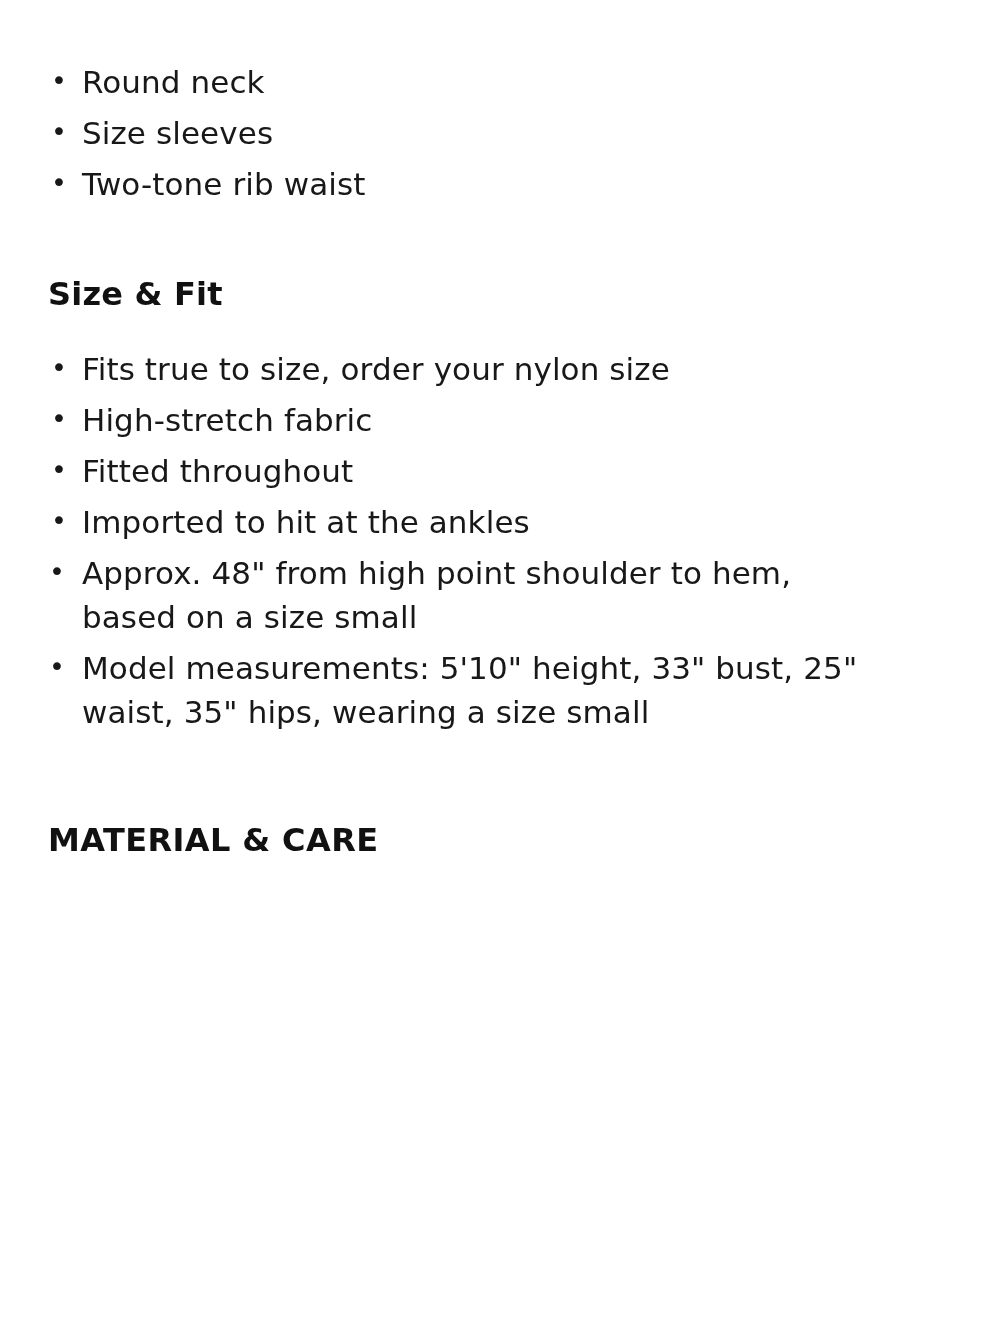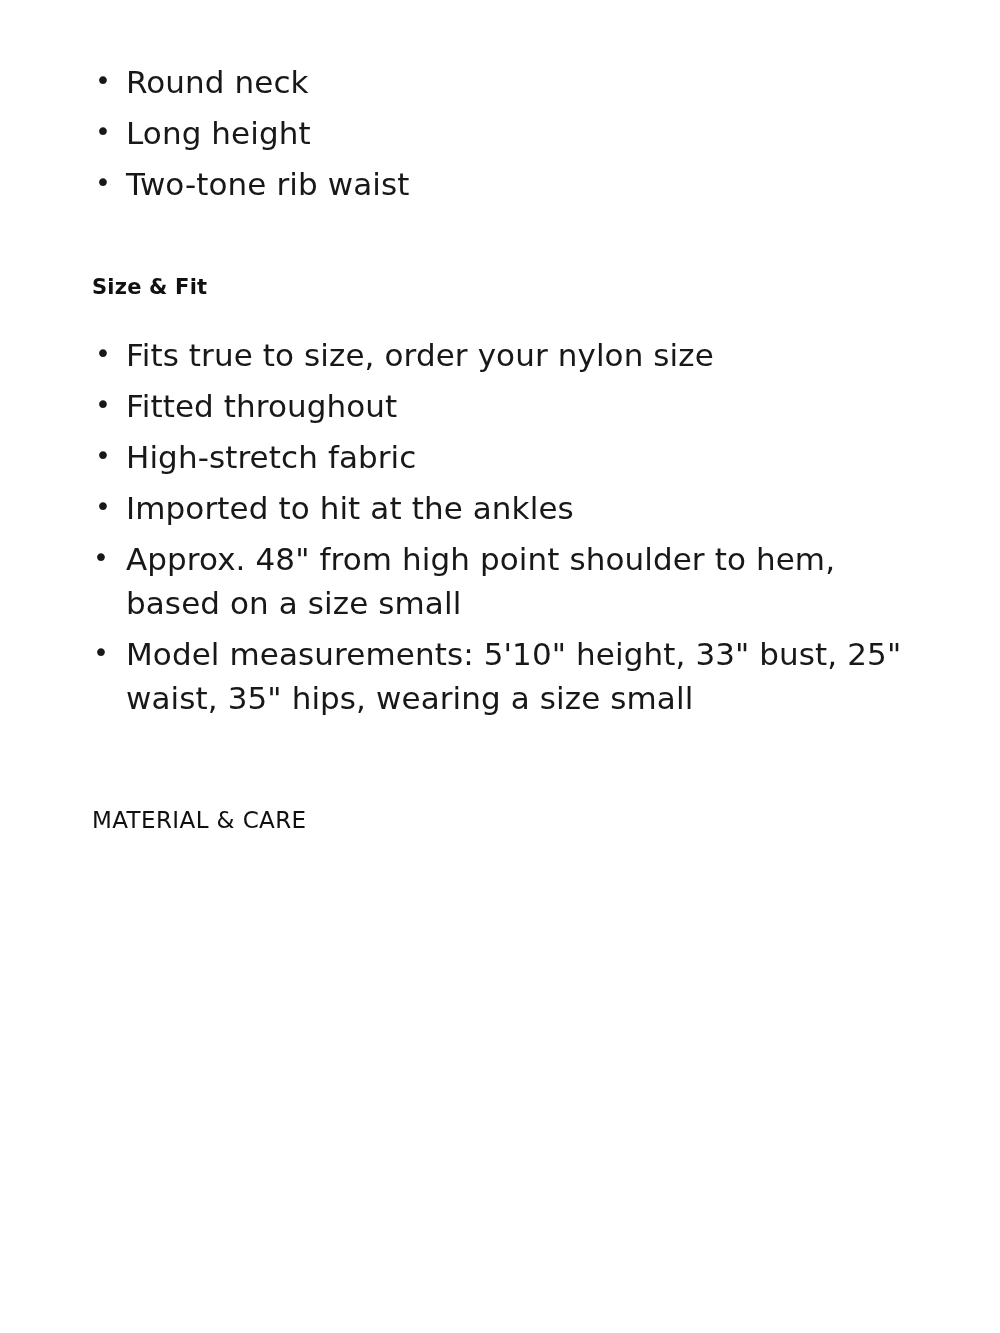--- a/index.html
+++ b/index.html
@@ -11,21 +11,20 @@
     width: 1000px;
     height: 1333px;
     overflow: hidden;
     font-family: "DejaVu Sans", sans-serif;
     color: #1a1a1a;
   }
   .page {
     box-sizing: border-box;
     padding: 60px 48px 0 48px;
     width: 909px;
-    margin-left: 44px;
   }
   .bullet-list {
     list-style: none;
     margin: 0;
     padding: 0;
   }
   .bullet-item {
     position: relative;
     padding-left: 34px;
     font-size: 31px;
@@ -38,61 +37,61 @@
   .bullet-item::before {
     content: "\2022";
     position: absolute;
     left: 3px;
     top: 0;
     font-size: 27px;
     line-height: 1.55;
     color: #181818;
   }
   .section-heading {
-    font-size: 21px;
+    font-size: 32px;
     font-weight: 700;
     letter-spacing: 0.2px;
     color: #111111;
     margin: 0;
   }
   .heading-upper {
-    font-size: 23px;
-    font-weight: 400;
+    font-size: 32px;
+    font-weight: 700;
     letter-spacing: 0.4px;
     color: #111111;
     margin: 0;
   }
   .gap-features-to-sizefit { height: 62px; }
   .gap-sizefit-to-list { height: 34px; }
   .gap-sizefit-to-material { height: 80px; }
   .gap-material-to-list { height: 36px; }
   .wrap-item { padding-left: 34px; }
   .wrap-item::before { left: 1px; }
 </style>
 </head>
 <body>
 
 <div class="page">
 
   <ul class="bullet-list">
     <li class="bullet-item">Round neck</li>
-    <li class="bullet-item">Long height</li>
+    <li class="bullet-item">Size sleeves</li>
     <li class="bullet-item">Two-tone rib waist</li>
   </ul>
 
   <div class="gap-features-to-sizefit"></div>
 
   <h2 class="section-heading">Size &amp; Fit</h2>
 
   <div class="gap-sizefit-to-list"></div>
 
   <ul class="bullet-list">
     <li class="bullet-item">Fits true to size, order your nylon size</li>
+    <li class="bullet-item">High-stretch fabric</li>
     <li class="bullet-item">Fitted throughout</li>
-    <li class="bullet-item">High-stretch fabric</li>
     <li class="bullet-item">Imported to hit at the ankles</li>
     <li class="bullet-item wrap-item">Approx. 48" from high point shoulder to hem, based on a size small</li>
     <li class="bullet-item wrap-item">Model measurements: 5'10" height, 33" bust, 25" waist, 35" hips, wearing a size small</li>
   </ul>
 
   <div class="gap-sizefit-to-material"></div>
 
   <h2 class="heading-upper">MATERIAL &amp; CARE</h2>
 
   <div class="gap-material-to-list"></div>

